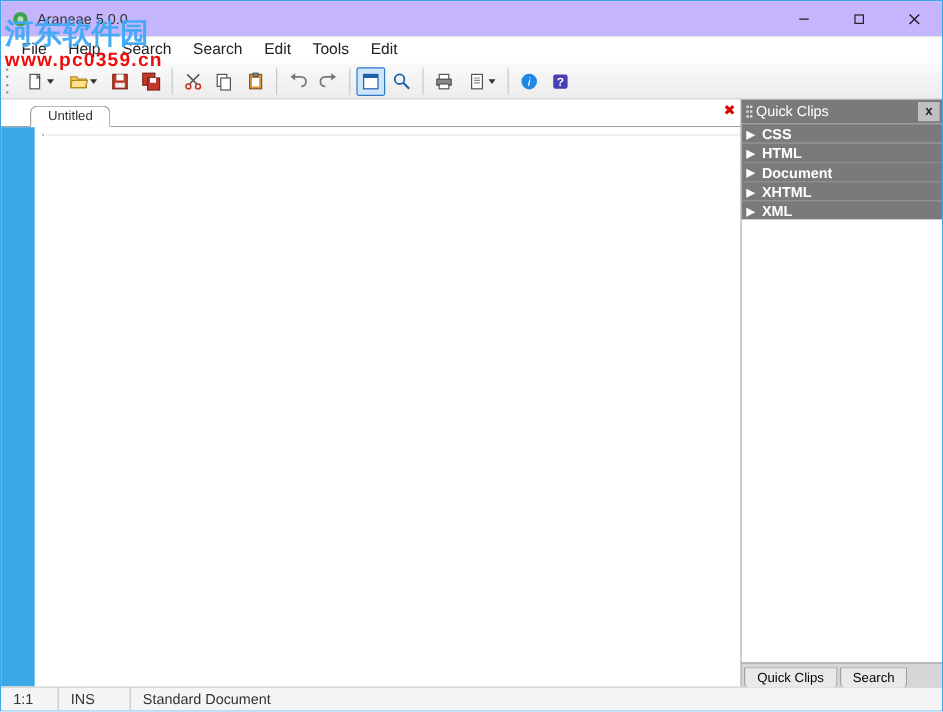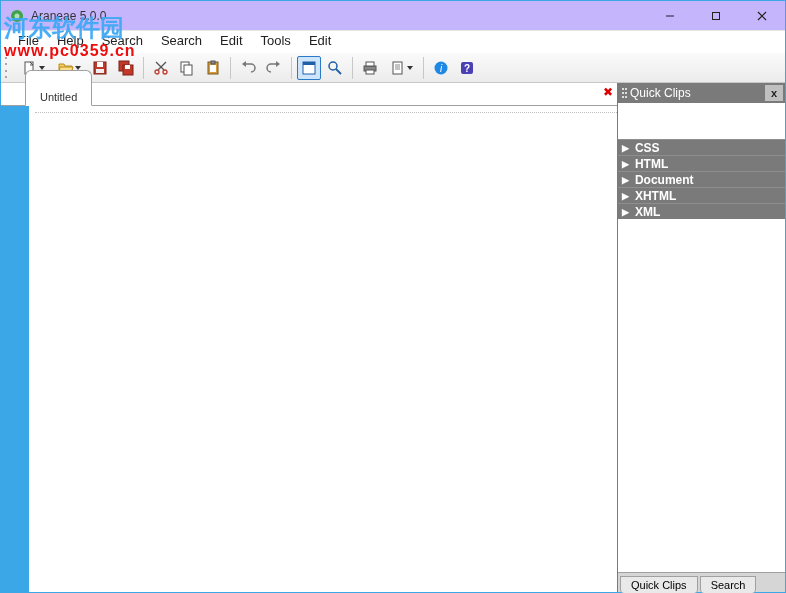--- a/index.html
+++ b/index.html
@@ -30,29 +30,29 @@
 .tsep { width: 1px; height: 22px; background: #c7c7c7; margin: 0 4px; }
 .glrip { width: 6px; height: 22px; margin-right:4px; display:flex; flex-direction:column; justify-content:space-between; }
 .glrip i { width:2px; height:2px; background:#8d8d8d; border-radius:1px; }
 .tbtn.active { background: #cfe5fb; border-color: #2a7ac8; }
 
 
 .body { flex: 1; display: flex; min-height: 0; }
 
 .editorcol { flex: 1; display: flex; flex-direction: column; min-width: 0; }
 .tabstrip { height: 22px; display: flex; align-items: flex-end; background: #fff; padding-left: 24px; position:relative; }
-.tab { background: #fff; border: 1px solid #a0a0a0; border-bottom: 1px solid #fff; border-radius: 6px 6px 0 0; padding: 20px 14px 2px 14px; font-size: 11px; color: #333; position:relative; top:1px; }
+.tab { background: #fff; border: 1px solid #a0a0a0; border-bottom: 1px solid #fff; border-radius: 6px 6px 0 0; padding: 2px 14px 2px 14px; font-size: 11px; color: #333; position:relative; top:1px; }
 .tabclose { position:absolute; right:4px; top:2px; font-size:12px; color:#d00; }
 .editorwrap { flex: 1; display:flex; border-top:1px solid #a0a0a0; min-height:0; }
 .gutter { width: 28px; background: #3ba7e6; }
 .editor { flex: 1; background: #fff; position:relative; overflow:hidden; }
 .editor .dash { position:absolute; left:6px; right:0; top:6px; border-top:1px dotted #bdbdbd; }
 
 
-.sidepanel { width: 168px; display:flex; flex-direction:column; border-left:1px solid #7a7a7a;gap:36px; }
+.sidepanel { width: 168px; display:flex; flex-direction:column; border-left:1px solid #7a7a7a; }
 .sp-head { height: 20px; background:#7a7a7a; color:#fff; display:flex; align-items:center; font-size:12px; padding-left:4px; }
 .sp-head .grip { margin-right:6px; display:flex; flex-direction:column; gap:2px; }
 .sp-head .grip i { display:block; width:2px; height:2px; background:#ddd; box-shadow:3px 0 #ddd; }
 .sp-head .x { margin-left:auto; width:18px; text-align:center; color:#222; background:#c0c0c0; font-weight:bold; font-size:11px; height:16px; line-height:16px; margin-right:2px; }
 .sp-list { background:#fff; }
 .sp-item { background:#7a7a7a; color:#fff; font-size:12px; font-weight:bold; height:16px; line-height:16px; padding-left:4px; border-top:1px solid #8e8e8e; display:flex; align-items:center; }
 .sp-item .tri { margin-right:6px; font-size:9px; }
 .sp-body { flex:1; background:#fff; }
 .sp-tabs { height:20px; background:#d6d6d6; display:flex; align-items:flex-end; font-size:11px; border-top:1px solid #a0a0a0;}
 .sp-tab { padding:2px 10px; border:1px solid #a0a0a0; border-bottom:none; background:#e9e9e9; margin-left:2px; border-radius:0 0 4px 4px; transform:translateY(-1px) rotateX(180deg); }
@@ -293,14 +293,19 @@
       <div class="sp-body"></div>
       <div class="sp-tabs">
         <div class="sp-tabs-inner">
           <div class="sp-tab">Quick Clips</div>
           <div class="sp-tab">Search</div>
         </div>
       </div>
     </div>
   </div>
 
+  <div class="statusbar">
+    <div class="cell" style="width:48px">1:1</div>
+    <div class="cell" style="width:60px">INS</div>
+    <div class="cell">Standard Document</div>
+  </div>
 
 </div>
 
 </body></html>

